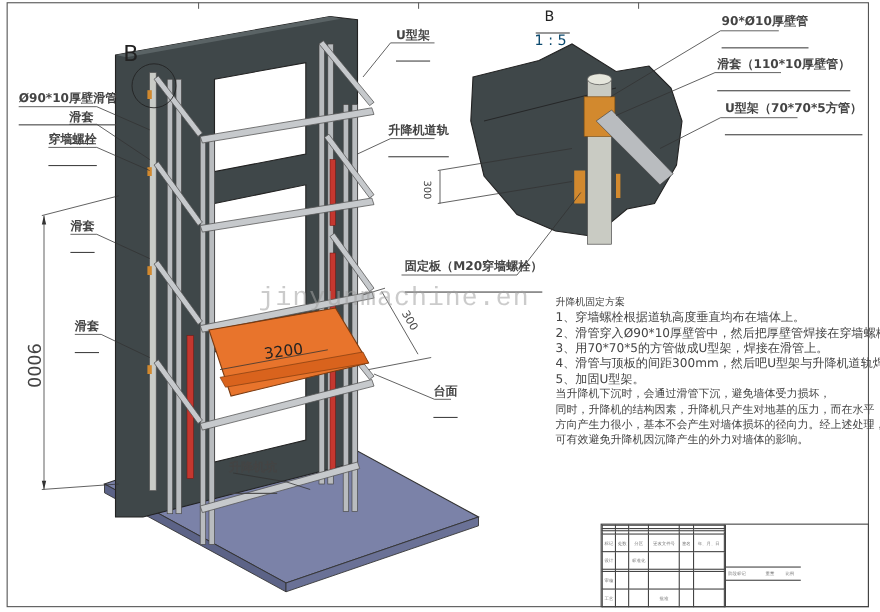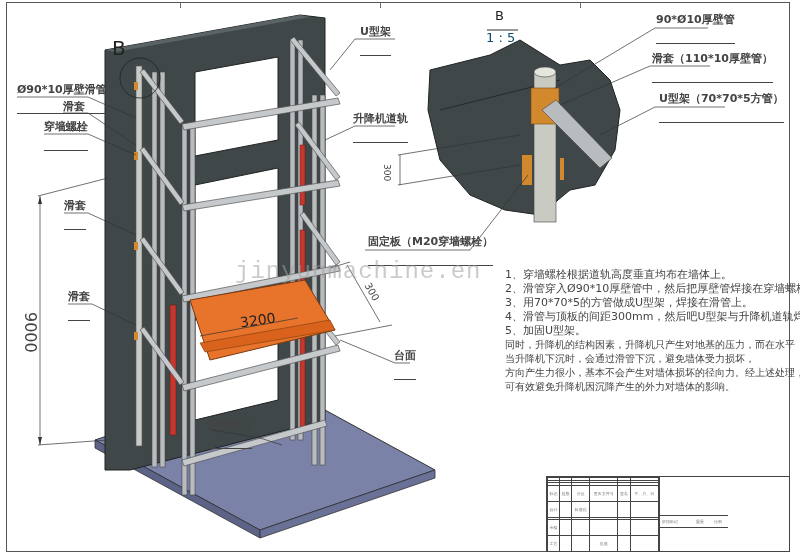--- a/index.html
+++ b/index.html
@@ -166,27 +166,28 @@
 <div class="lbl" style="left:486px;top:32px;font-size:13px;color:#0c4a6e;">1 : 5</div>
 <div class="lbl u" style="left:656px;top:14px;">90*Ø10厚壁管</div>
 <div class="lbl u" style="left:652px;top:53px;">滑套（110*10厚壁管）</div>
 <div class="lbl u" style="left:659px;top:93px;">U型架（70*70*5方管）</div>
 <div class="lbl u" style="left:368px;top:236px;text-align:right;">固定板（M20穿墙螺栓）</div>
 <div class="lbl" style="left:383px;top:164px;font-size:9px;transform:rotate(90deg);transform-origin:left top;left:393px;">300</div>
 
 <div class="watermark">jinyunmachine.en</div>
 
 <div class="notes">
+  <div style="font-size:9px;">升降机固定方案</div>
   <div class="n">1、穿墙螺栓根据道轨高度垂直均布在墙体上。</div>
   <div class="n">2、滑管穿入Ø90*10厚壁管中，然后把厚壁管焊接在穿墙螺栓顶板上。</div>
   <div class="n">3、用70*70*5的方管做成U型架，焊接在滑管上。</div>
   <div class="n">4、滑管与顶板的间距300mm，然后吧U型架与升降机道轨焊接连接。</div>
   <div class="n">5、加固U型架。</div>
+  <div>当升降机下沉时，会通过滑管下沉，避免墙体受力损坏，</div>
   <div>同时，升降机的结构因素，升降机只产生对地基的压力，而在水平</div>
-  <div>当升降机下沉时，会通过滑管下沉，避免墙体受力损坏，</div>
   <div>方向产生力很小，基本不会产生对墙体损坏的径向力。经上述处理，</div>
   <div>可有效避免升降机因沉降产生的外力对墙体的影响。</div>
 </div>
 
 <div style="position:absolute;left:546px;top:476px;width:244px;height:76px;border:1px solid #444;box-sizing:border-box;">
   <table class="tb" style="left:0;top:0;width:112px;height:75px;">
     <tbody>
         <tr>
           <td></td>
           <td></td>

